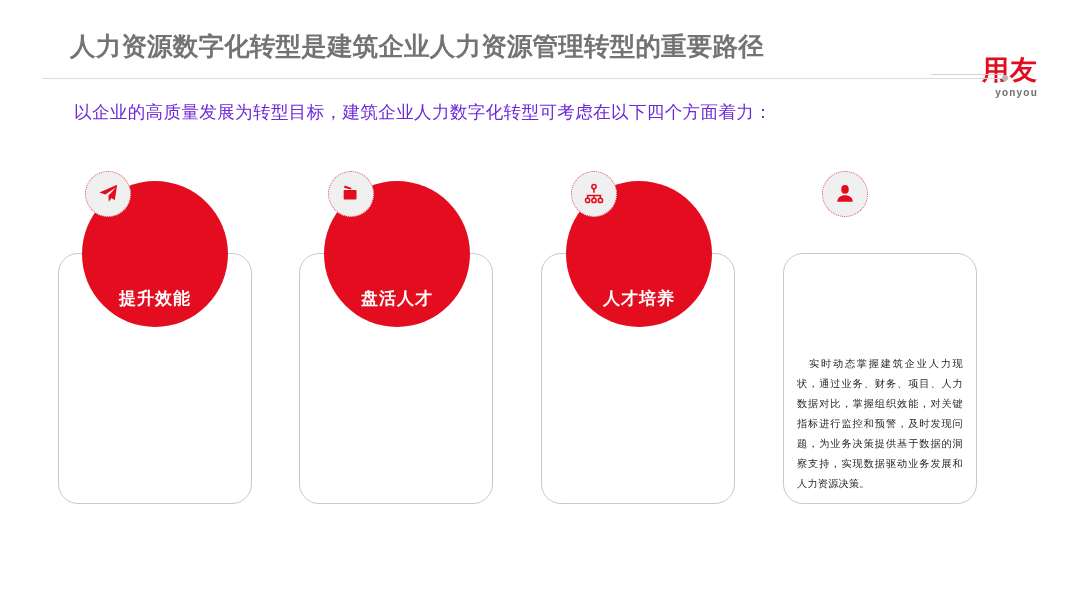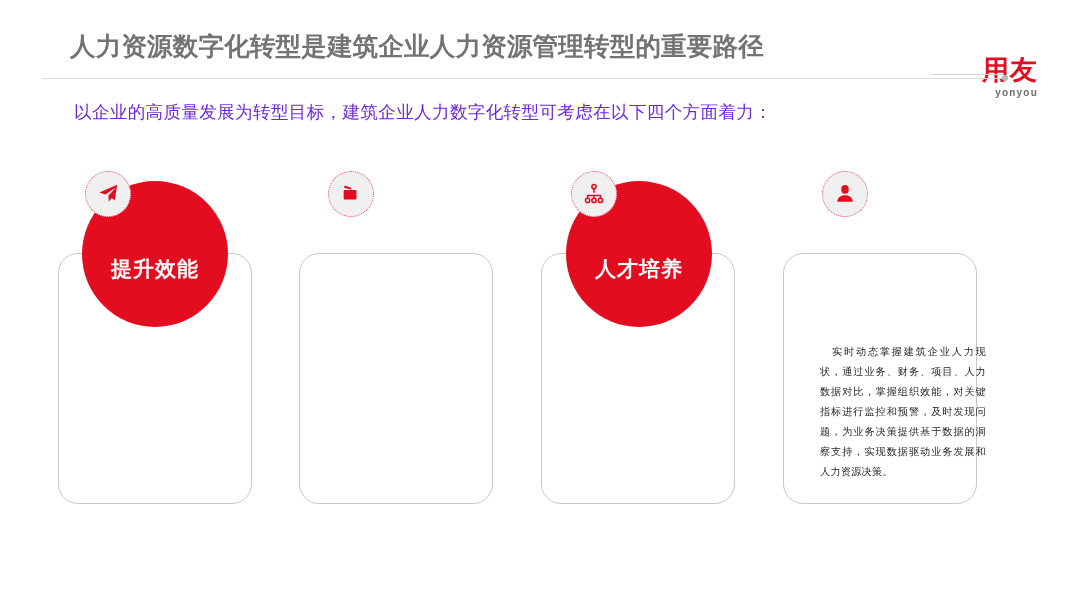--- a/index.html
+++ b/index.html
@@ -125,25 +125,25 @@
     align-items: flex-end;
     justify-content: center;
   }
   .bubble.c0 { left: 82px; }
   .bubble.c1 { left: 324px; }
   .bubble.c2 { left: 566px; }
   .bubble.c3 { left: 808px; }
 
   .bubble-title {
     color: #ffffff;
-    font-size: 21px;
+    font-size: 17px;
     font-weight: bold;
     letter-spacing: 1px;
     line-height: 1;
-    margin-bottom: 48px;
+    margin-bottom: 20px;
     white-space: nowrap;
   }
 
   .badge {
     position: absolute;
     top: 171px;
     width: 46px;
     height: 46px;
     border-radius: 50%;
     background: #f0f0f0;
@@ -165,21 +165,21 @@
     top: 342px;
     font-size: 10.2px;
     line-height: 20px;
     color: #231f20;
     text-align: justify;
     letter-spacing: 0.2px;
   }
   .card-body.c0 { left: 72px; }
   .card-body.c1 { left: 313px; text-indent: 12px; }
   .card-body.c2 { left: 555px; text-indent: 12px; }
-  .card-body.c3 { left: 820px; text-indent: 12px; }
+  .card-body.c3 { left: 797px; text-indent: 12px; margin-top: 12px; }
 </style>
 </head>
 <body>
 
 <div class="slide-title">人力资源数字化转型是建筑企业人力资源管理转型的重要路径</div>
 
 <div class="logo-block">
   <div class="logo-cn">用友</div>
   <div class="logo-en">yonyou</div>
 </div>
@@ -192,20 +192,23 @@
 
 <div class="cards">
 
   <div class="card c0"></div>
   <div class="card c1"></div>
   <div class="card c2"></div>
   <div class="card c3"></div>
 
   <div class="bubble c0">
     <span class="bubble-title">提升效能</span>
+  </div>
+  <div class="bubble c1">
+    <span class="bubble-title">盘活人才</span>
   </div>
   <div class="bubble c2">
     <span class="bubble-title">人才培养</span>
   </div>
 
   <div class="badge c0">
     <span>
       <svg width="22" height="22" viewBox="0 0 24 24" aria-hidden="true">
         <path d="M22 2L2.5 10.4l6.6 2.2L20.6 5l-8.2 8.9.5 6.6 3-4.1 3.5 2.3z" fill="#E30C1E"></path>
       </svg>

